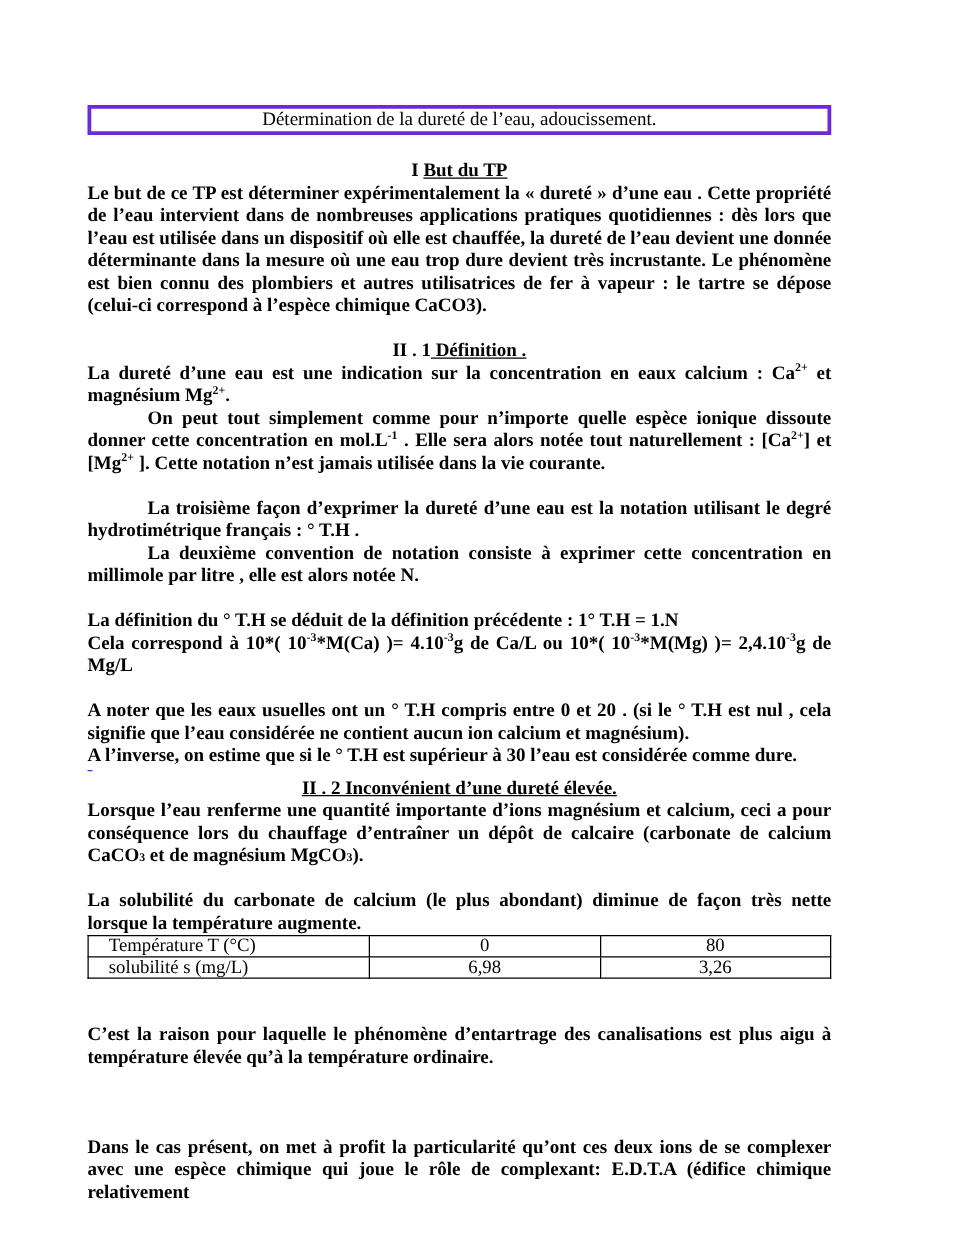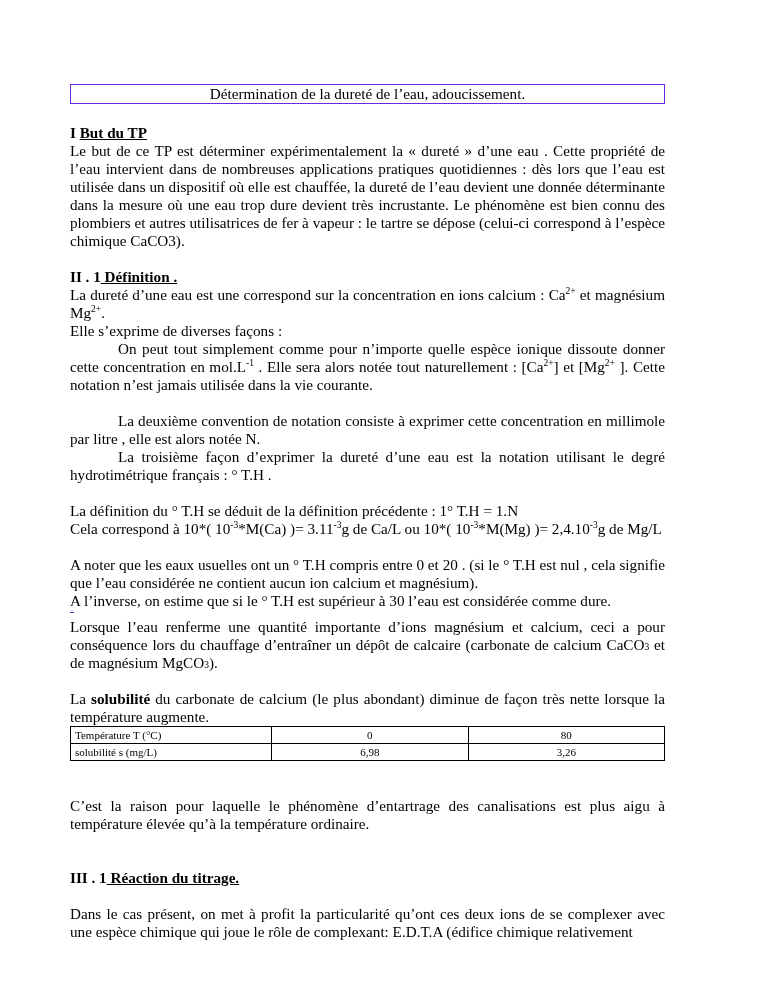--- a/index.html
+++ b/index.html
@@ -3,72 +3,72 @@
 <meta charset="utf-8">
 <style>
   html, body { margin: 0; padding: 0; background: #ffffff; }
   body {
     width: 768px; height: 994px; overflow: hidden; position: relative;
     font-family: "Liberation Serif", "DejaVu Serif", serif;
     color: #000; font-size: 15.2px; line-height: 18px;
   }
   .page { position: absolute; left: 70px; top: 84px; width: 595px; }
   .title-box {
-    border: 1px solid #6d28d9; text-align: center; height: 18px; line-height: 18px;
+    border: 3px solid #6d28d9; text-align: center; height: 18px; line-height: 18px;
     margin-bottom: 20px;
   }
-  .h { text-align: left; font-weight: bold; }
+  .h { text-align: center; font-weight: bold; }
   .h u { text-decoration: underline; }
-  p { margin: 0; text-align: justify; }
+  p { margin: 0; text-align: justify; font-weight: bold; }
   .indent { text-indent: 48px; }
   .gap { height: 18px; }
   sup { font-size: 9.5px; line-height: 0; vertical-align: 6px; }
   sub { font-size: 9.5px; line-height: 0; vertical-align: 0; }
   .blue-mark { display: block; width: 4px; height: 1px; background: #3a3ae0; margin: 2px 0 5px 0; }
   table.sol { border-collapse: collapse; width: 595px; margin: 0; }
   table.sol td {
-    border: 1px solid #000; padding: 0 4px; height: 16px; line-height: 16px; font-size: 11px;
+    border: 1px solid #000; padding: 0 16px; height: 16px; line-height: 16px; font-size: 15px;
   }
   table.sol td.c { text-align: center; }
   table.sol td.first { width: 192px; }
 </style>
 </head>
 <body>
 
 <div class="page">
 
   <div class="title-box">Détermination de la dureté de l’eau, adoucissement.</div>
 
   <div class="h"><span>I </span><u>But du TP</u></div>
   <p>Le but de ce TP est déterminer expérimentalement la « dureté » d’une eau . Cette propriété de l’eau intervient dans de nombreuses applications pratiques quotidiennes : dès lors que l’eau est utilisée dans un dispositif où elle est chauffée, la dureté de l’eau devient une donnée déterminante dans la mesure où une eau trop dure devient très incrustante. Le phénomène est bien connu des plombiers et autres utilisatrices de fer à vapeur : le tartre se dépose (celui-ci correspond à l’espèce chimique CaCO3).</p>
 
   <div class="gap"></div>
 
   <div class="h"><span>II . 1</span><u> Définition .</u></div>
-  <p><span>La dureté d’une eau est une correspond sur la concentration en ions calcium : Ca</span><sup>2+</sup><span> et magnésium Mg</span><sup>2+</sup><span>.</span></p>
-  <p>Elle s’exprime de diverses façons :</p>
+  <p><span>La dureté d’une eau est une indication sur la concentration en eaux calcium : Ca</span><sup>2+</sup><span> et magnésium Mg</span><sup>2+</sup><span>.</span></p>
   <p class="indent"><span>On peut tout  simplement comme pour n’importe quelle espèce ionique dissoute donner cette concentration en mol.L</span><sup>-1</sup><span> . Elle sera alors notée tout naturellement : [Ca</span><sup>2+</sup><span>] et [Mg</span><sup>2+</sup><span> ]. Cette notation n’est jamais utilisée dans la vie courante.</span></p>
 
   <div class="gap"></div>
 
+  <p class="indent">La troisième façon d’exprimer la dureté d’une eau est la notation utilisant le degré hydrotimétrique français : ° T.H .</p>
   <p class="indent">La deuxième convention de notation consiste à exprimer cette concentration en millimole par litre , elle est alors notée N.</p>
-  <p class="indent">La troisième façon d’exprimer la dureté d’une eau est la notation utilisant le degré hydrotimétrique français : ° T.H .</p>
 
   <div class="gap"></div>
 
   <p>La définition du ° T.H se déduit de la définition précédente : 1° T.H = 1.N</p>
-  <p><span>Cela correspond à 10*( 10</span><sup>-3</sup><span>*M(Ca) )= 3.11</span><sup>-3</sup><span>g de Ca/L ou 10*( 10</span><sup>-3</sup><span>*M(Mg) )= 2,4.10</span><sup>-3</sup><span>g de Mg/L</span></p>
+  <p><span>Cela correspond à 10*( 10</span><sup>-3</sup><span>*M(Ca) )= 4.10</span><sup>-3</sup><span>g de Ca/L ou 10*( 10</span><sup>-3</sup><span>*M(Mg) )= 2,4.10</span><sup>-3</sup><span>g de Mg/L</span></p>
 
   <div class="gap"></div>
 
   <p>A noter que les eaux  usuelles ont un ° T.H compris entre 0 et 20 . (si le ° T.H est nul , cela signifie que l’eau considérée ne contient aucun ion calcium et magnésium).</p>
   <p>A l’inverse, on estime que si le ° T.H est supérieur à 30 l’eau est considérée comme dure.</p>
 
   <span class="blue-mark"></span>
 
+  <div class="h"><u>II . 2 Inconvénient d’une dureté élevée.</u></div>
   <p><span>Lorsque l’eau renferme une quantité importante d’ions magnésium et calcium, ceci a pour conséquence lors du chauffage d’entraîner un dépôt de calcaire (carbonate de calcium CaCO</span><sub>3</sub><span> et de magnésium MgCO</span><sub>3</sub><span>).</span></p>
 
   <div class="gap"></div>
 
   <p><span>La </span><b>solubilité</b><span> du carbonate de calcium (le plus abondant) diminue de façon très nette lorsque la température augmente.</span></p>
 
   <table class="sol">
     <tbody>
         <tr>
       <td class="first">Température T (°C)</td>
@@ -84,19 +84,18 @@
     </table>
 
   <div class="gap"></div>
   <div class="gap"></div>
 
   <p>C’est la raison pour laquelle le phénomène d’entartrage des canalisations est plus aigu à température élevée qu’à la température ordinaire.</p>
 
   <div class="gap"></div>
   <div class="gap"></div>
 
-  <div class="h"><span>III . 1</span><u> Réaction du titrage.</u></div>
 
   <div class="gap"></div>
 
   <p>Dans le cas présent, on met à profit la particularité qu’ont ces deux ions de se complexer avec une espèce chimique qui joue le rôle de complexant: E.D.T.A (édifice chimique relativement</p>
 
 </div>
 
 </body></html>

